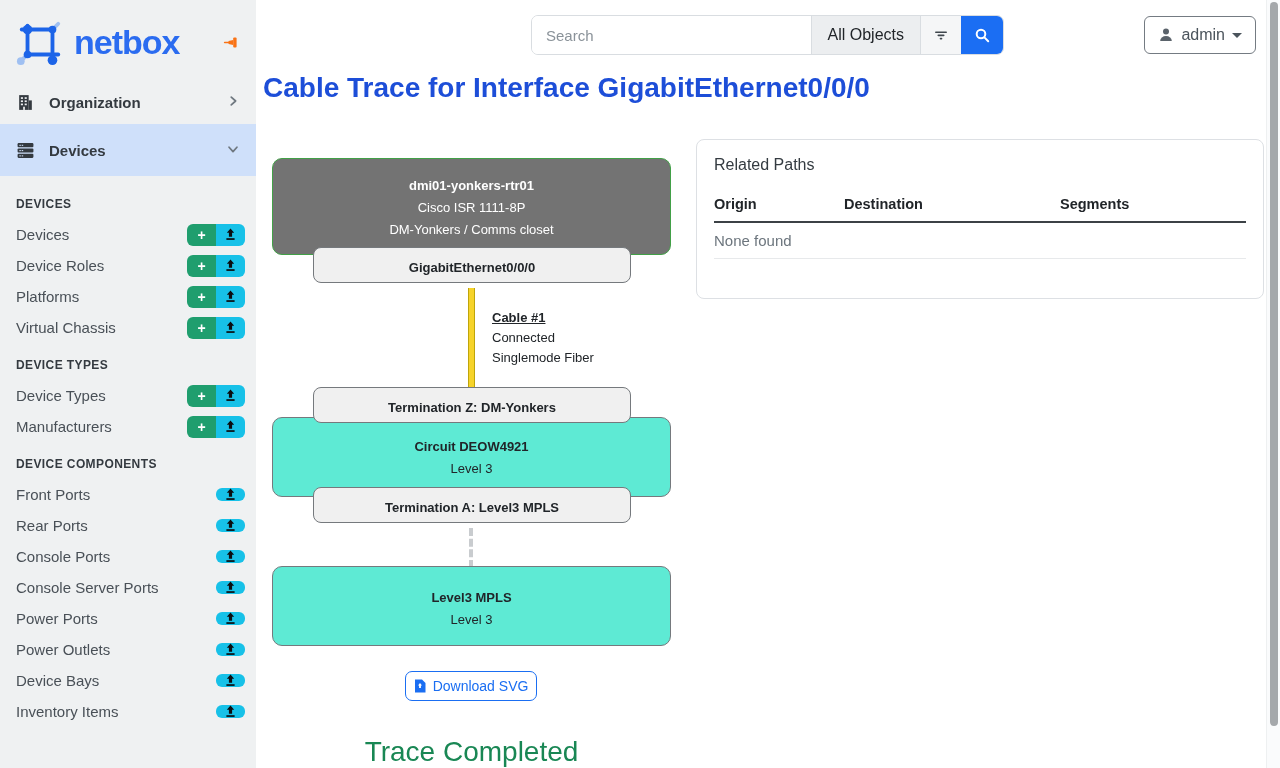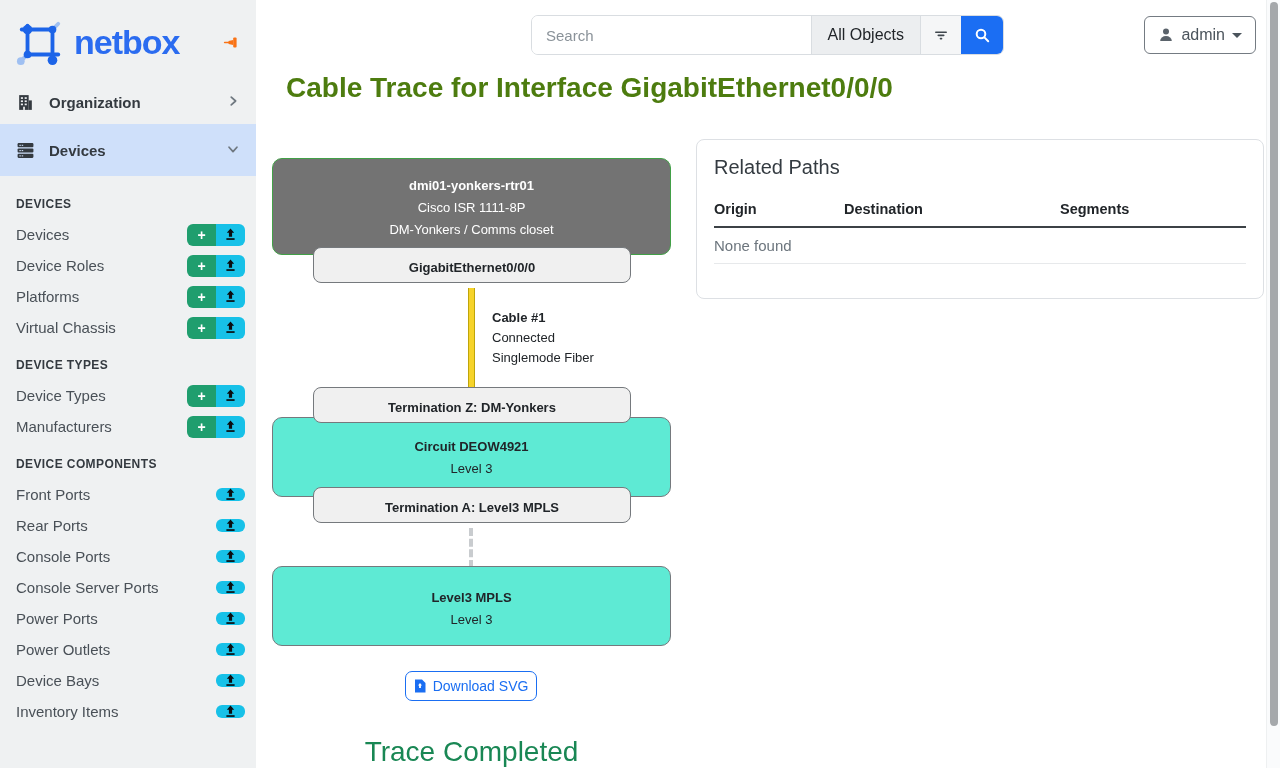--- a/index.html
+++ b/index.html
@@ -48,21 +48,21 @@
   .filter-btn { width:41px; display:flex; align-items:center; justify-content:center;
     background:#f5f6f7; border-left:1px solid #d9dde1; cursor:pointer; }
   .search-btn { width:42px; background:#1b6ef3; border:none; display:flex; align-items:center;
     justify-content:center; cursor:pointer; }
   .user-btn { position:absolute; right:8px; top:16px; height:38px; padding:0 13px;
     border:1px solid #747b82; border-radius:6px; background:#fff; display:flex; align-items:center;
     gap:7px; font-size:16px; color:#4b545c; cursor:pointer; }
   .caret { width:0; height:0; border-left:5px solid transparent; border-right:5px solid transparent;
     border-top:5px solid #4b545c; }
 
-  .page-title { position:absolute; left:30px; top:72px; font-size:28px; color:#4d7c0f; }
+  .page-title { position:absolute; left:7px; top:72px; font-size:28px; color:#1d4ed8; }
 
   
   .box { position:absolute; text-align:center; }
   .device-box { left:16px; top:158px; width:399px; height:97px; background:#737373;
     border:1px solid #42a047; border-radius:10px; color:#fff; padding-top:19px; z-index:1; }
   .device-box .b1 { font-size:13px; font-weight:bold; margin-bottom:7px; }
   .device-box .b2 { font-size:13px; margin-bottom:7px; }
   .mid-box { width:318px; left:57px; height:36px; background:#f0f0f0; border:1px solid #75797d;
     border-radius:8px; font-size:13px; font-weight:bold; color:#212529; line-height:39px; z-index:3; }
   .iface-box { top:247px; }
@@ -71,35 +71,35 @@
   .wide-gray { left:16px; width:399px; height:80px; background:#5eead4; border:1px solid #75797d;
     border-radius:10px; z-index:2; color:#212529; }
   .circuit-box { top:417px; padding-top:21px; }
   .network-box { top:566px; padding-top:23px; }
   .wide-gray .b1 { font-size:13px; font-weight:bold; margin-bottom:7px; }
   .wide-gray .b2 { font-size:13px; }
   .cable-line { position:absolute; left:212px; top:288px; width:7px; height:99px;
     background:#f6d32a; border-left:1px solid #bfa50a; border-right:1px solid #bfa50a; z-index:2; }
   .cable-text { position:absolute; left:236px; top:308px; text-align:left; font-size:13px;
     color:#212529; line-height:20px; }
-  .cable-text .b1 { font-weight:bold; }
+  .cable-text .b1 { font-weight:bold;text-decoration:underline; }
   .dash-line { position:absolute; left:213px; top:528px; height:40px; width:0;
     border-left:4px dashed #c9cccf; z-index:1; }
 
   .download-btn { position:absolute; left:149px; top:671px; width:132px; height:30px;
     border:1px solid #1a6ef2; border-radius:7px; background:#fff; color:#1a6ef2; font-size:14px;
     display:flex; align-items:center; justify-content:center; gap:7px; cursor:pointer;
     font-family:"Liberation Sans",sans-serif; }
   .trace-status { position:absolute; left:0; top:736px; width:431px; text-align:center;
     font-size:28px; color:#198754; }
 
   
   .card { position:absolute; left:440px; top:139px; width:568px; height:160px; background:#fff;
     border:1px solid #dde0e4; border-radius:8px; padding:16px 17px; }
-  .card-title { font-size:20px; color:#343b41; margin-bottom:22px; }
+  .card-title { font-size:16px; color:#343b41; margin-bottom:22px; }
   .rp-table { width:100%; border-collapse:collapse; }
   .rp-table th { text-align:left; font-size:14.5px; color:#212529; padding:0 0 9px 0;
     border-bottom:2px solid #3c4146; }
   .rp-table td { font-size:15px; color:#6c757d; padding:9px 0; border-bottom:1px solid #e7e9eb; }
   .col-origin { width:130px; } .col-dest { width:216px; }
 
   
   .scrollbar { position:absolute; right:0; top:0; width:14px; height:768px; background:#fafbfc;
     border-left:1px solid #eef0f1; z-index:10; }
   .scroll-thumb { position:absolute; left:3px; top:2px; width:8px; height:724px;

